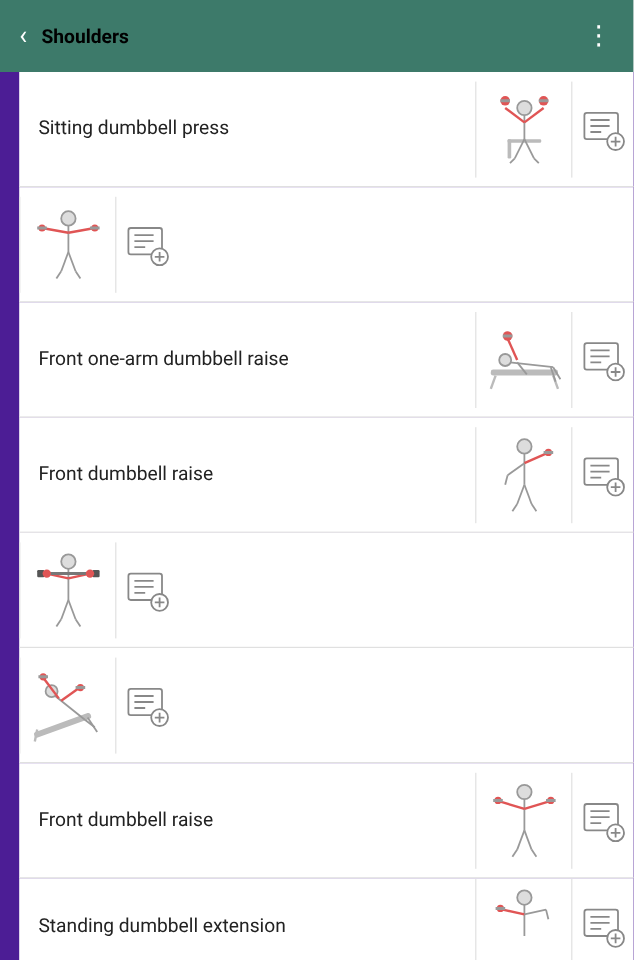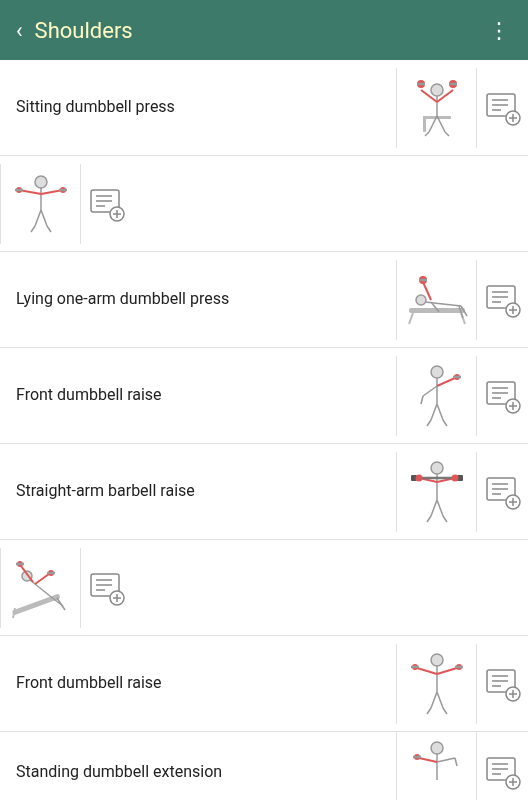--- a/index.html
+++ b/index.html
@@ -24,36 +24,37 @@
       display: flex;
       align-items: center;
       gap: 12px;
     }
     .back-arrow {
       color: white;
       font-size: 22px;
       cursor: pointer;
     }
     .header-title {
-      color: #fef9c3;
-      font-size: 22px;
-      font-weight: 400;
+      color: #000000;
+      font-size: 16px;
+      font-weight: 700;
     }
     .header-menu {
       color: white;
       font-size: 22px;
       cursor: pointer;
       letter-spacing: 2px;
     }
 
     
     .exercise-list {
       background: #4c1d95;
       overflow-y: auto;
       height: calc(800px - 60px);
+      padding-left: 16px;
     }
 
     .exercise-item {
       display: flex;
       align-items: center;
       border-bottom: 1px solid #e0e0e0;
       background: #fff;
       min-height: 96px;
       cursor: pointer;
     }
@@ -180,21 +181,21 @@
         <line x1="7" y1="15" x2="23" y2="15" stroke="#888" stroke-width="1.5"></line>
         <line x1="7" y1="20" x2="16" y2="20" stroke="#888" stroke-width="1.5"></line>
         <circle cx="28" cy="28" r="7" fill="white" stroke="#888" stroke-width="1.5"></circle>
         <line x1="24" y1="28" x2="32" y2="28" stroke="#888" stroke-width="1.5"></line>
         <line x1="28" y1="24" x2="28" y2="32" stroke="#888" stroke-width="1.5"></line>
       </svg>
     </div>
   </div>
 
   <div class="exercise-item">
-    <span class="exercise-name">Lying one-arm dumbbell press</span>
+    <span class="exercise-name">Front one-arm dumbbell raise</span>
     <div class="exercise-illustration">
       <svg viewBox="0 0 72 72">
 
         <rect x="8" y="44" width="56" height="5" fill="#bbb" rx="2"></rect>
         <line x1="12" y1="49" x2="8" y2="60" stroke="#bbb" stroke-width="2"></line>
         <line x1="60" y1="49" x2="64" y2="60" stroke="#bbb" stroke-width="2"></line>
 
         <circle cx="20" cy="36" r="5" class="body-fill" stroke="#999" stroke-width="1.5"></circle>
         <line x1="24" y1="38" x2="60" y2="42" class="body-stroke"></line>
 
@@ -249,21 +250,20 @@
         <line x1="7" y1="15" x2="23" y2="15" stroke="#888" stroke-width="1.5"></line>
         <line x1="7" y1="20" x2="16" y2="20" stroke="#888" stroke-width="1.5"></line>
         <circle cx="28" cy="28" r="7" fill="white" stroke="#888" stroke-width="1.5"></circle>
         <line x1="24" y1="28" x2="32" y2="28" stroke="#888" stroke-width="1.5"></line>
         <line x1="28" y1="24" x2="28" y2="32" stroke="#888" stroke-width="1.5"></line>
       </svg>
     </div>
   </div>
 
   <div class="exercise-item">
-    <span class="exercise-name">Straight-arm barbell raise</span>
     <div class="exercise-illustration">
       <svg viewBox="0 0 72 72">
 
         <circle cx="36" cy="12" r="6" class="body-fill" stroke="#999" stroke-width="1.5"></circle>
         <line x1="36" y1="18" x2="36" y2="44" class="body-stroke"></line>
 
         <line x1="36" y1="26" x2="18" y2="22" stroke="#e05555" stroke-width="2"></line>
         <line x1="36" y1="26" x2="54" y2="22" stroke="#e05555" stroke-width="2"></line>
 
         <line x1="14" y1="22" x2="58" y2="22" stroke="#777" stroke-width="2.5"></line>

